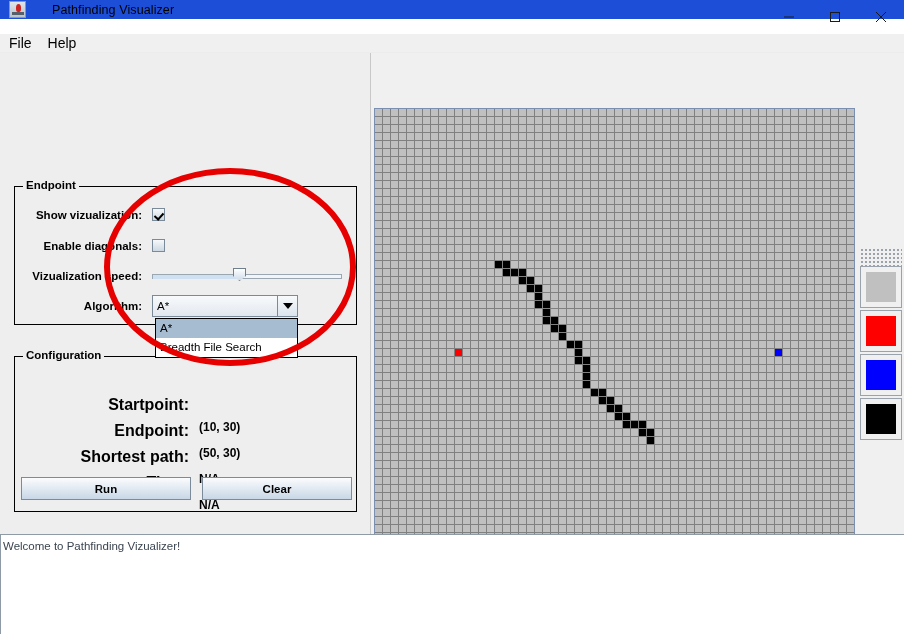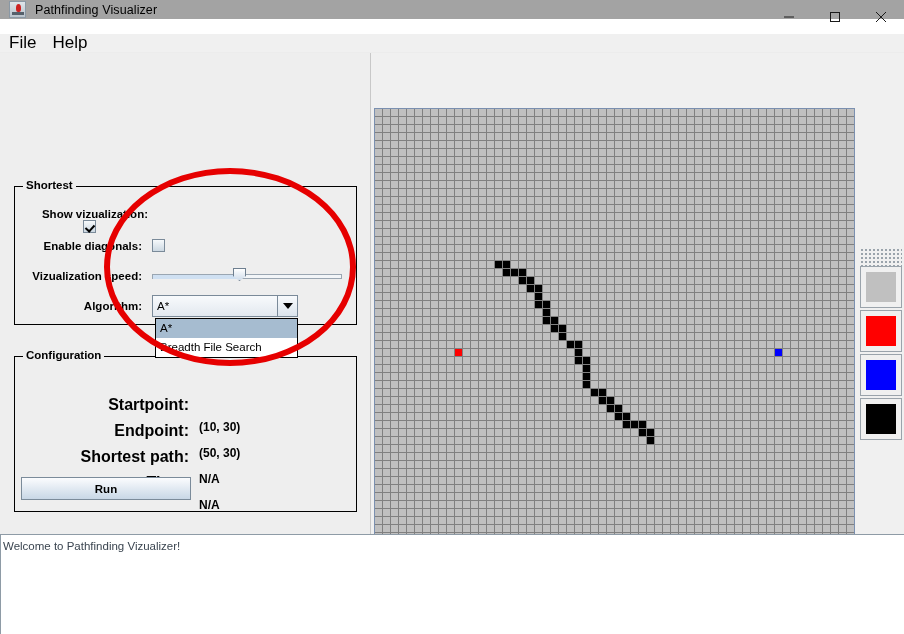--- a/index.html
+++ b/index.html
@@ -13,23 +13,23 @@
   #app {
     position: relative;
     width: 904px; height: 634px;
     background: #ffffff;
   }
 
   
   .titlebar {
     position: absolute; left: 0; top: 0;
     width: 904px; height: 20px;
-    background: #a3a3a3;
+    background: #1d4ed8;
     border-bottom: 1px solid #ffffff;
-    display: flex; align-items: center;
+    display: flex; align-items: center; gap: 17px;
   }
   .title-icon {
     width: 17px; height: 17px;
     margin-left: 9px; margin-right: 9px;
     background: linear-gradient(#dfe5ea, #b9c3cc);
     border: 1px solid #8a98a5;
     position: relative; flex: none;
   }
   .title-icon::before {
     content: ""; position: absolute;
@@ -58,21 +58,21 @@
 
   
   .menubar {
     position: absolute; left: 0; top: 34px;
     width: 904px; height: 19px;
     background: #f0f0f0;
     display: flex; align-items: center;
     border-bottom: 1px solid #ececec;
   }
   .menu-item {
-    font-size: 17px; color: #000000;
+    font-size: 14px; color: #000000;
     padding: 1px 7px; margin-left: 2px;
   }
 
   
   .content {
     position: absolute; left: 0; top: 53px;
     width: 904px; height: 481px;
     background: #f0f0f0;
   }
   .left-panel {
@@ -333,24 +333,24 @@
   <div class="menubar">
     <div class="menu-item">File</div>
     <div class="menu-item">Help</div>
   </div>
 
   <div class="content">
 
     <div class="left-panel">
 
       <div class="groupbox" id="settings-group">
-        <div class="group-title">Shortest</div>
-      </div>
-
-      <div class="row" style="left:20px; top:155px;flex-direction:column;">
+        <div class="group-title">Endpoint</div>
+      </div>
+
+      <div class="row" style="left:14px; top:155px;">
         <div class="row-label">Show vizualization:</div>
         <div class="cbx checked"></div>
       </div>
 
       <div class="row" style="left:14px; top:186px;">
         <div class="row-label">Enable diagonals:</div>
         <div class="cbx"></div>
       </div>
 
       <div class="row" style="left:14px; top:213px;">
@@ -387,20 +387,21 @@
       <div class="row" style="left:14px; top:374px;">
         <div class="cfg-label">Shortest path:</div>
         <div class="cfg-value">N/A</div>
       </div>
       <div class="row" style="left:14px; top:400px;">
         <div class="cfg-label">Time:</div>
         <div class="cfg-value">N/A</div>
       </div>
 
       <div class="btn" id="run-button">Run</div>
+      <div class="btn" id="clear-button">Clear</div>
 
       <div class="combo-popup">
         <div class="combo-option selected">A*</div>
         <div class="combo-option">Breadth File Search</div>
       </div>
     </div>
 
     <div class="split-divider"></div>
 
     <div class="grid-outer">

